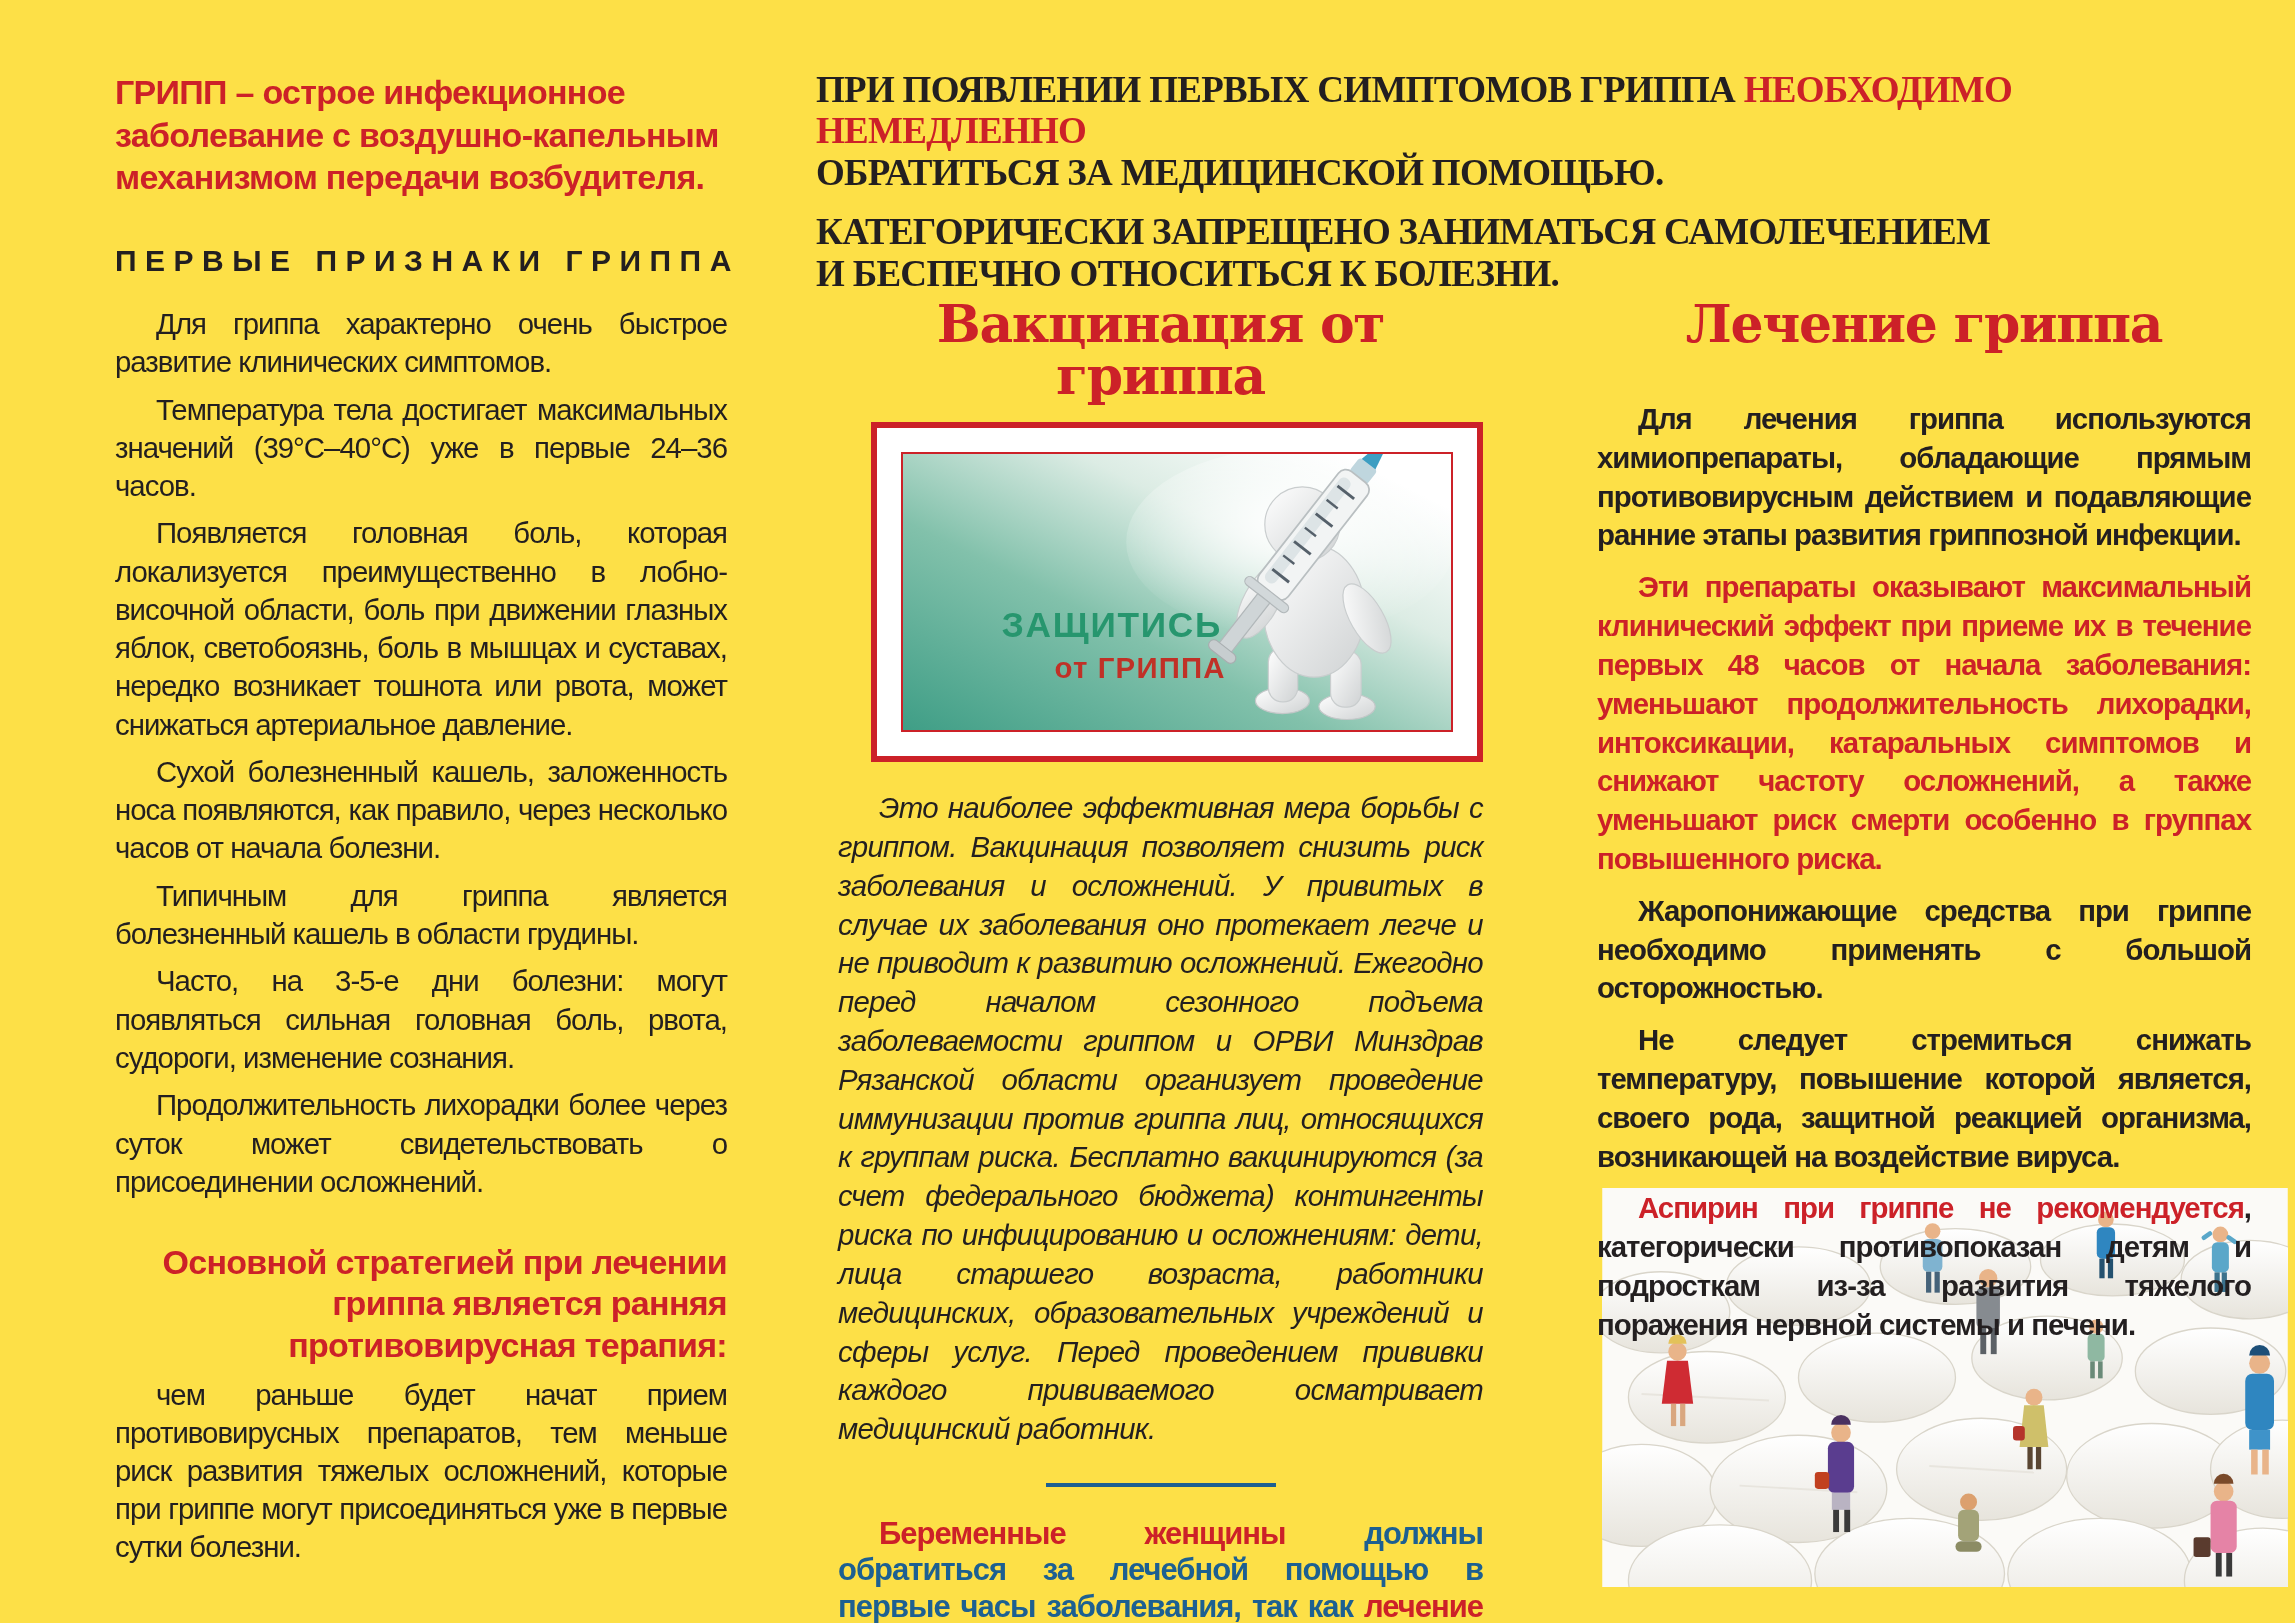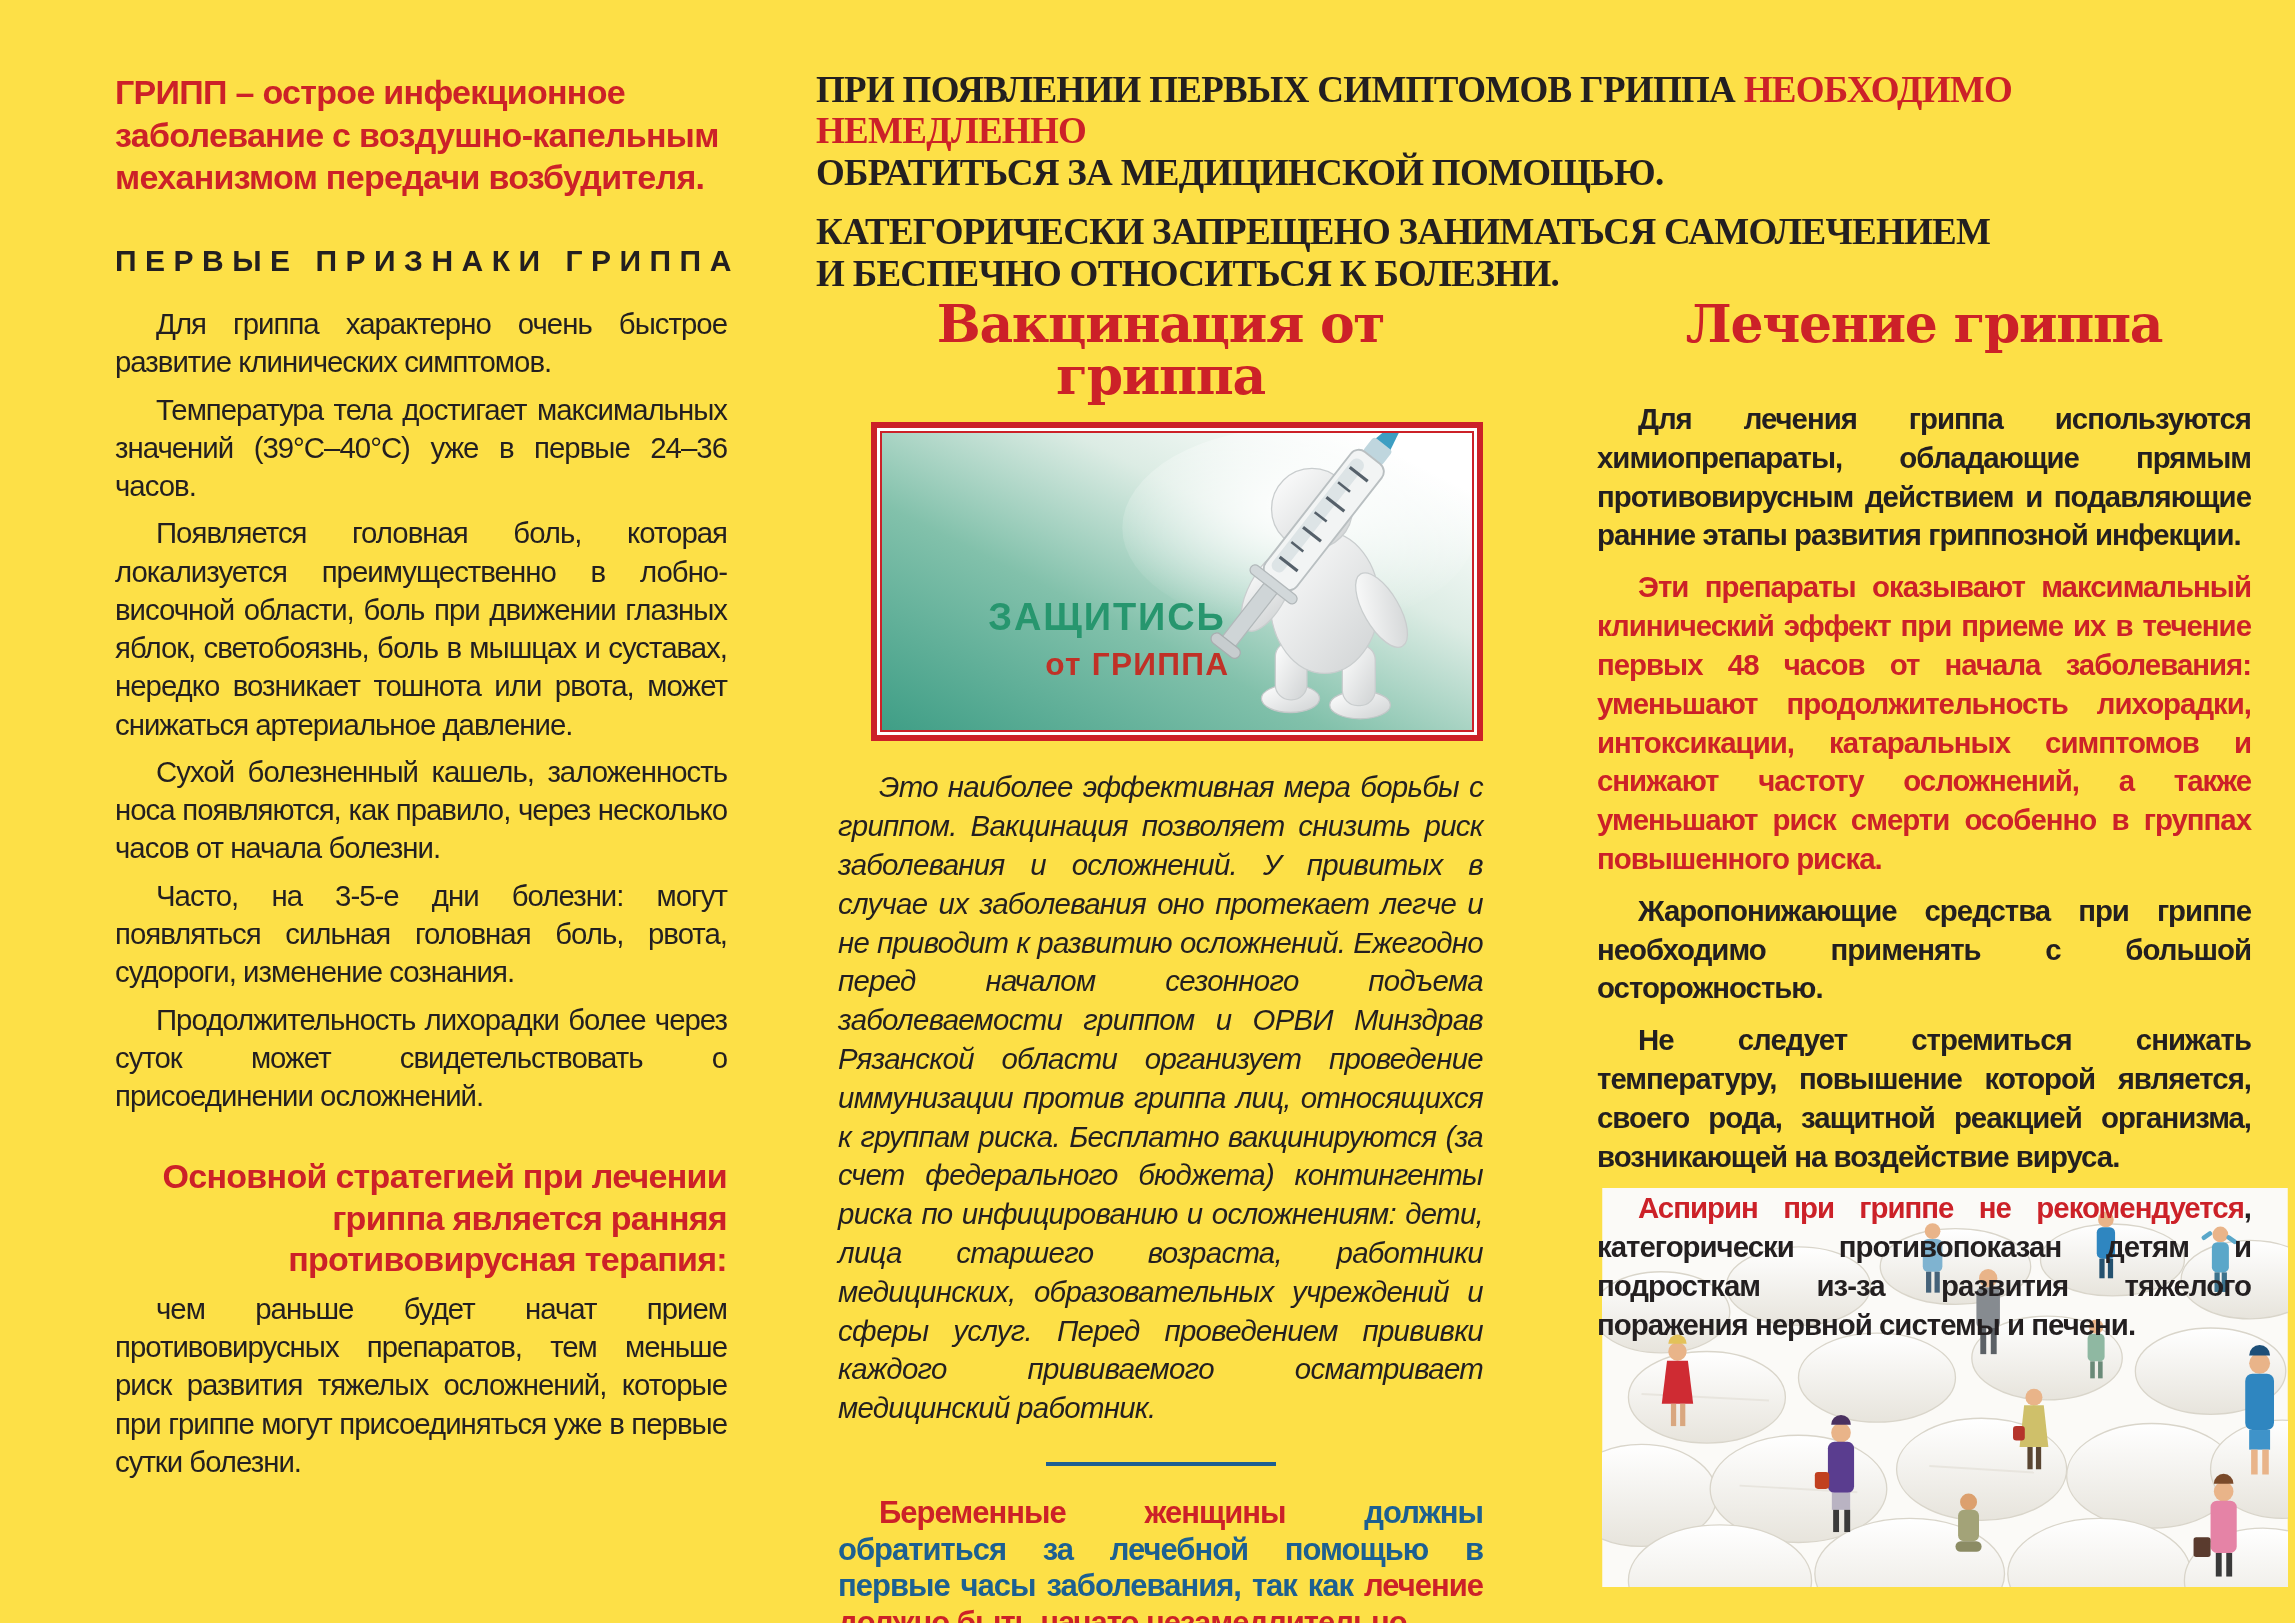--- a/index.html
+++ b/index.html
@@ -45,21 +45,21 @@
   }
   .banner p + p{margin-top:18px;}
   .banner .red{color:var(--red);}
   
   .mid-col{position:absolute;left:838px;top:298px;width:645px;}
   .script-title{
     font-family:"DejaVu Serif", serif;font-weight:bold;color:var(--red);
     font-size:52px;line-height:1;text-align:center;letter-spacing:-1.3px;
   }
   .poster-frame{
-    margin-top:19.6px;border:6.5px solid var(--red);padding:3px;background:#fff;margin-left:33px;
+    margin-top:19.6px;border:6.5px solid var(--red);padding:24px;background:#fff;margin-left:33px;
   }
   .poster-inner{border:2.6px solid var(--red);}
   .poster-inner svg{display:block;width:100%;height:auto;}
   .vacc-body{
     margin-top:27.5px;font-size:29.4px;line-height:1.32;font-style:italic;
     text-align:justify;text-indent:41px;letter-spacing:-0.7px;
   }
   .divider{width:230px;height:3.9px;background:var(--blue);margin:34px auto 0 auto;}
   .pregnant-p{
     margin:29px 0 0 0;font-size:31px;font-weight:bold;line-height:1.18;
@@ -83,20 +83,21 @@
 
 <div class="page">
 
   <div class="left-col">
     <div class="intro">ГРИПП – острое инфекционное заболевание с воздушно-капельным механизмом передачи возбудителя.</div>
     <div class="first-signs">ПЕРВЫЕ ПРИЗНАКИ ГРИППА</div>
     <p class="body-p">Для гриппа характерно очень быстрое развитие клинических симптомов.</p>
     <p class="body-p">Температура тела достигает максимальных значений (39°С–40°С) уже в первые 24–36 часов.</p>
     <p class="body-p">Появляется головная боль, которая локализуется преимущественно в лобно-височной области, боль при движении глазных яблок, светобоязнь, боль в мышцах и суставах, нередко возникает тошнота или рвота, может снижаться артериальное давление.</p>
     <p class="body-p">Сухой болезненный кашель, заложенность носа появляются, как правило, через несколько часов от начала болезни.</p>
+    <p class="body-p">Типичным для гриппа является болезненный кашель в области грудины.</p>
     <p class="body-p">Часто, на 3-5-е дни болезни: могут появляться сильная головная боль, рвота, судороги, изменение сознания.</p>
     <p class="body-p">Продолжительность лихорадки более через суток может свидетельствовать о присоединении осложнений.</p>
     <div class="strategy-head">Основной стратегией при лечении гриппа является ранняя противовирусная терапия:</div>
     <p class="body-p">чем раньше будет начат прием противовирусных препаратов, тем меньше риск развития тяжелых осложнений, которые при гриппе могут присоединяться уже в первые сутки болезни.</p>
   </div>
 
   <div class="banner">
     <p><span>ПРИ ПОЯВЛЕНИИ ПЕРВЫХ СИМПТОМОВ ГРИППА </span><span class="red">НЕОБХОДИМО НЕМЕДЛЕННО</span><br><span>ОБРАТИТЬСЯ ЗА МЕДИЦИНСКОЙ ПОМОЩЬЮ.</span></p>
     <p><span>КАТЕГОРИЧЕСКИ ЗАПРЕЩЕНО ЗАНИМАТЬСЯ САМОЛЕЧЕНИЕМ</span><br><span>И БЕСПЕЧНО ОТНОСИТЬСЯ К БОЛЕЗНИ.</span></p>
   </div>

